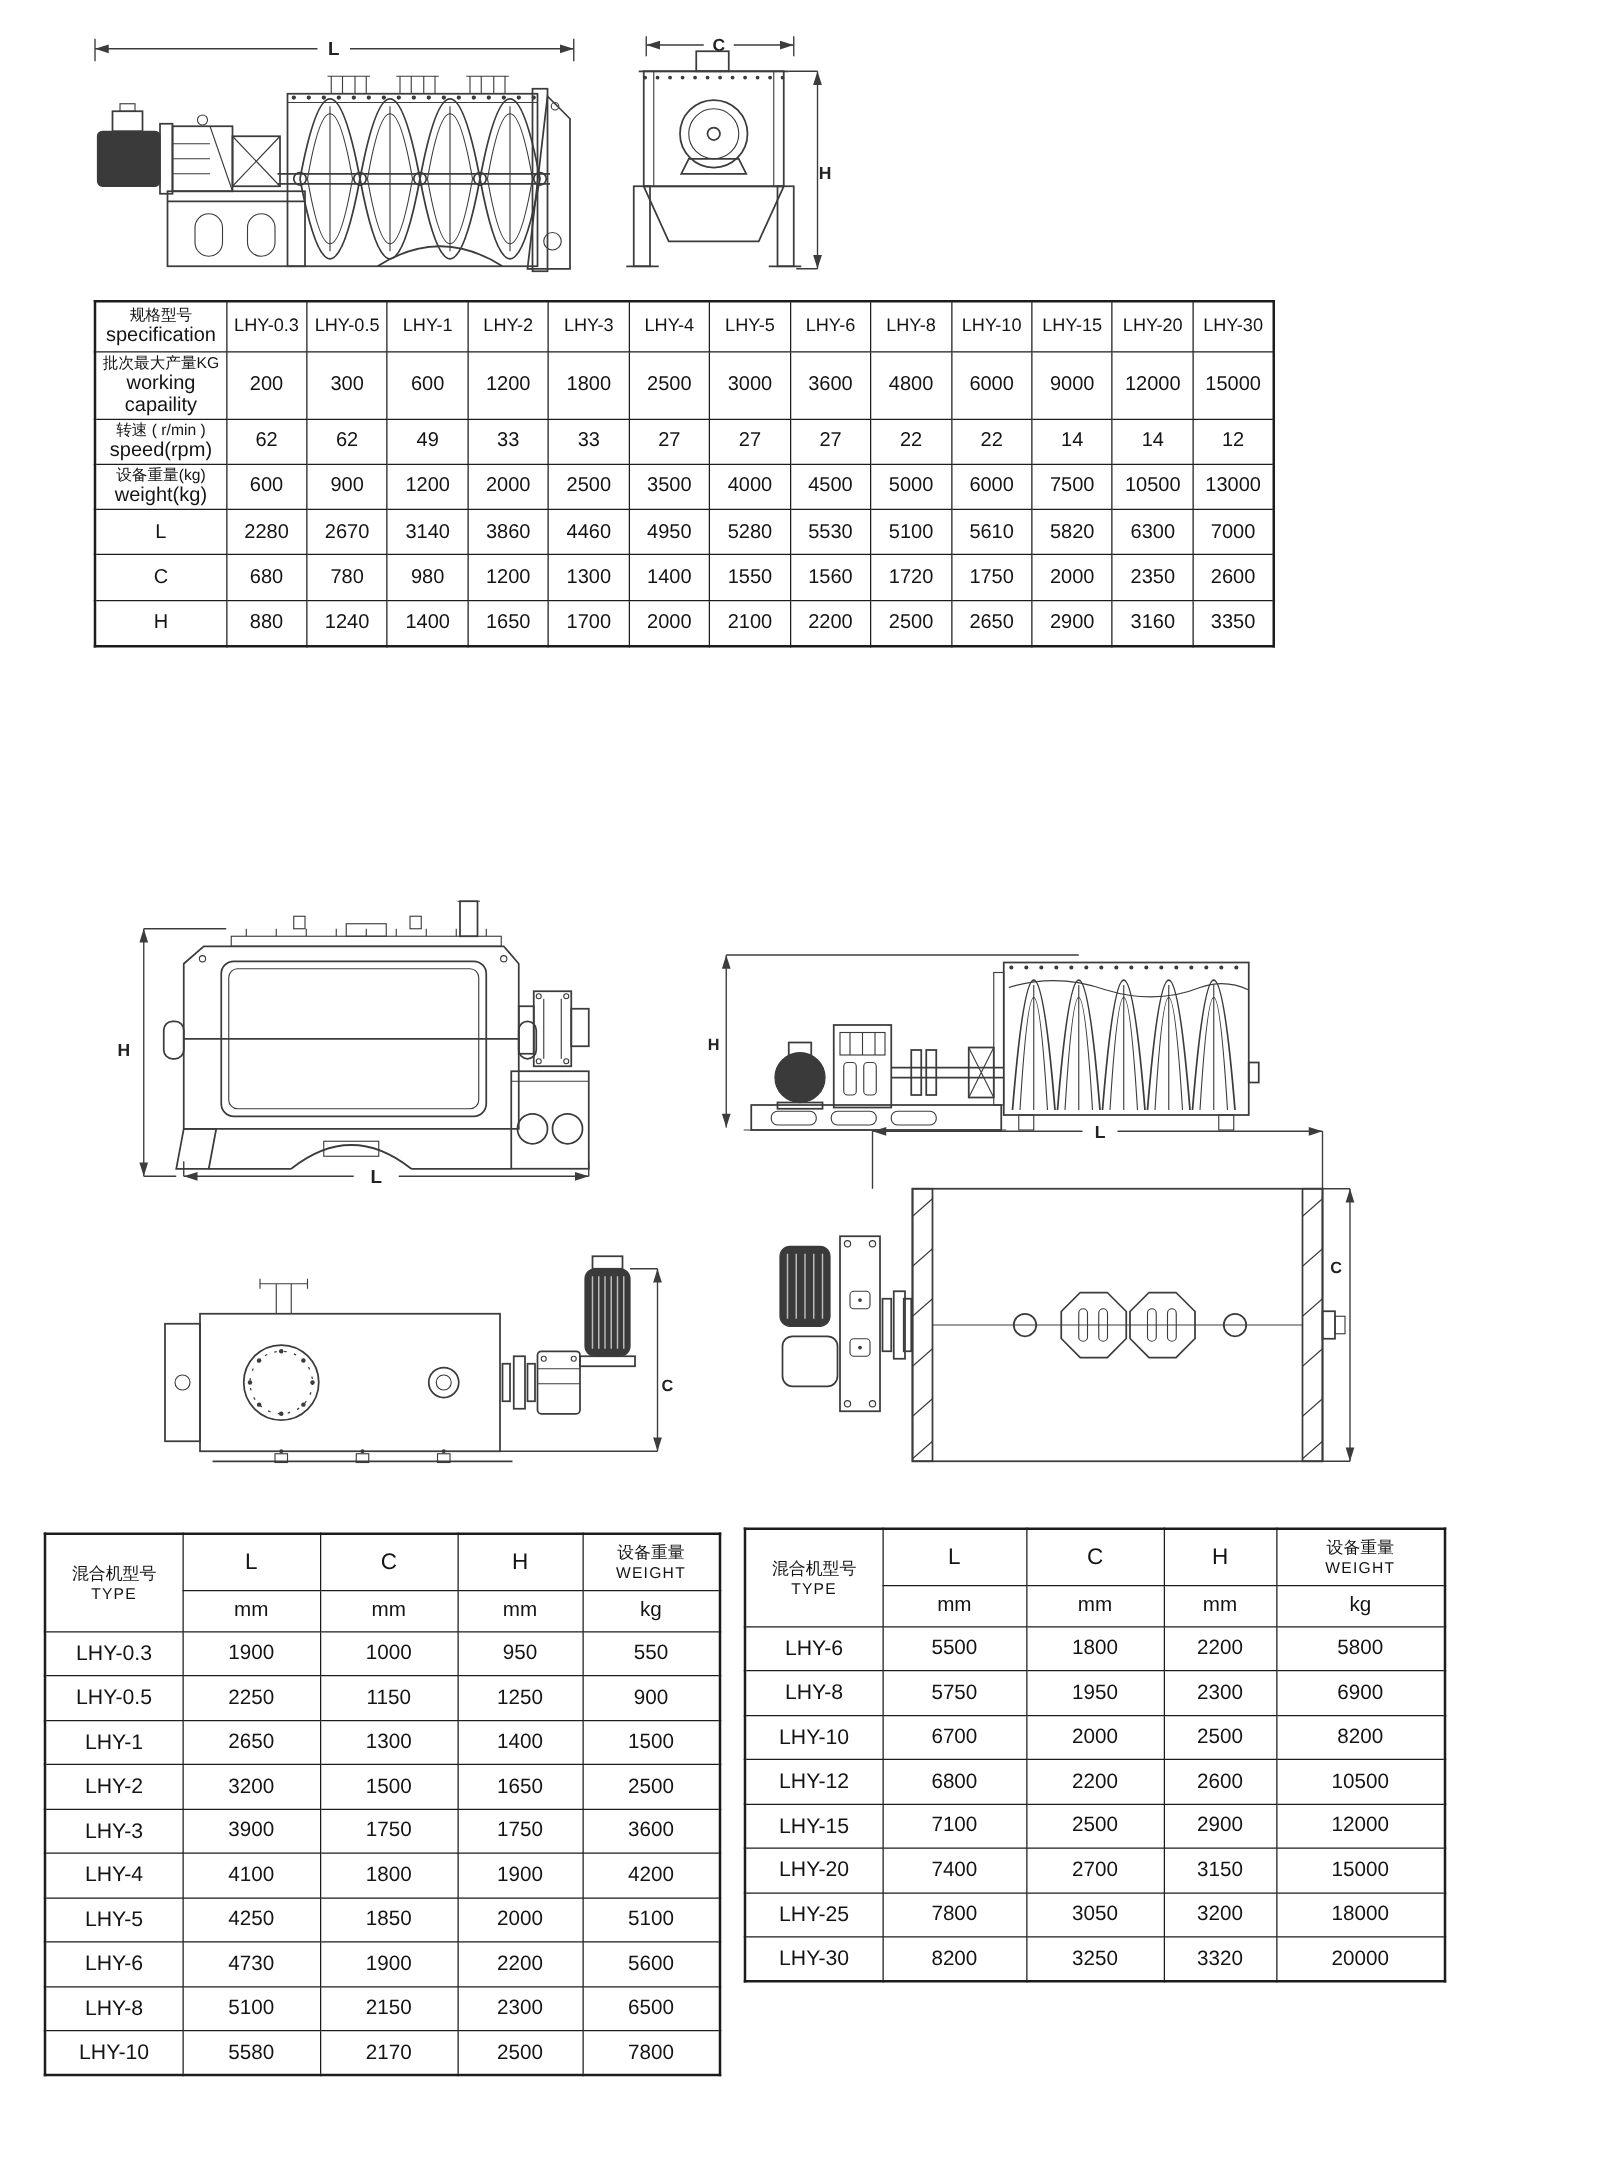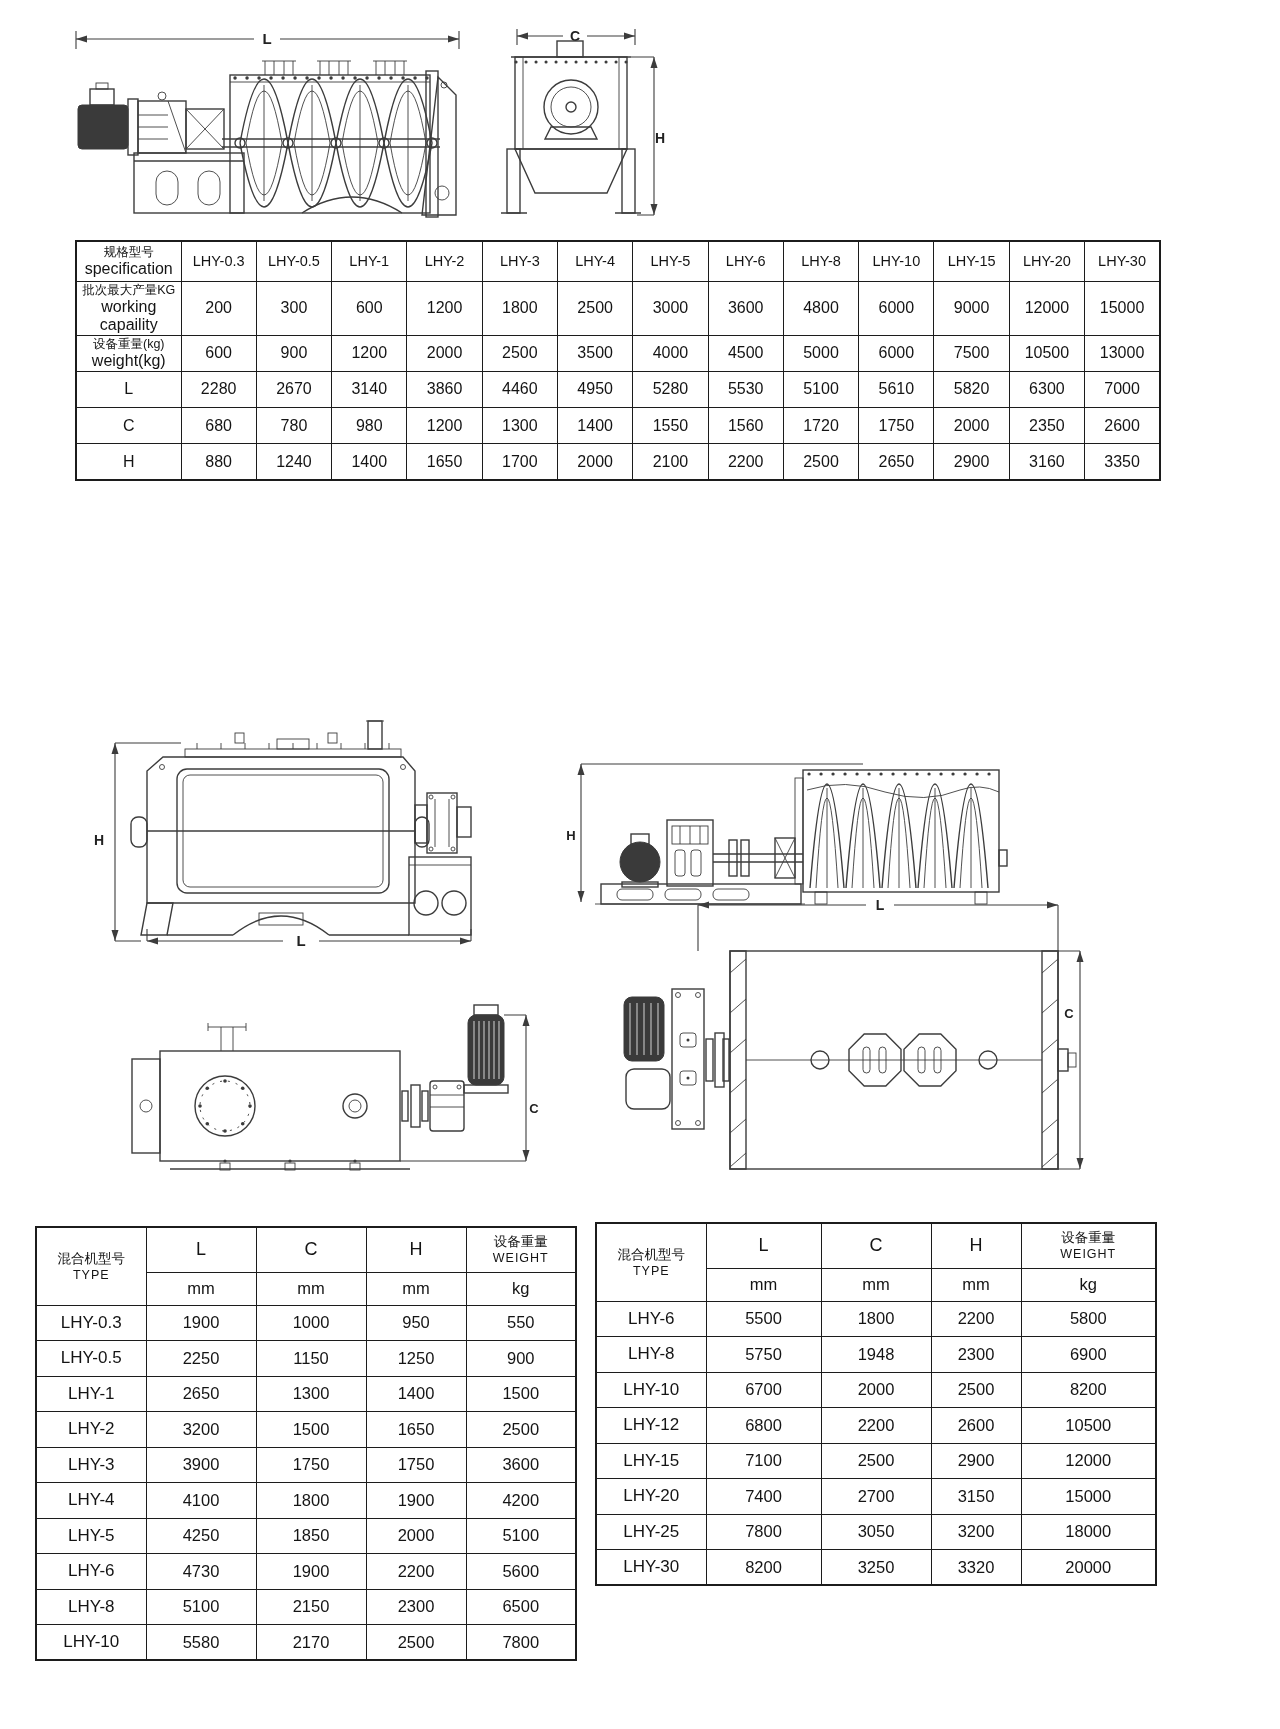--- a/index.html
+++ b/index.html
@@ -1,21 +1,21 @@
 <!DOCTYPE html>
 <html><head>
 <meta charset="utf-8">
 <style>
   *{box-sizing:border-box}
   html,body{margin:0;padding:0}
   body{width:1280px;height:1729px;position:relative;background:#fff;
        font-family:"Liberation Sans",sans-serif;color:#141414}
   .abs{position:absolute}
   table{border-collapse:collapse;table-layout:fixed;background:#fff}
-  .spec{border:2.5px solid #1c1c1c;width:1086px}
+  .spec{border:2.5px solid #1c1c1c;width:945px}
   .spec th,.spec td{border:1.6px solid #1c1c1c;padding:0;text-align:center;
        vertical-align:middle;font-weight:normal}
   .spec tr{height:36.3px}
   .spec tr.head{height:40px}
   .val{font-size:16px}
   .model{font-size:14.5px}
   .cn{font-size:12.5px;line-height:1.3}
   .en{font-size:16px;line-height:1.15}
   .dimletter{font-size:16px}
   .dimt{border:2.5px solid #1c1c1c}
@@ -182,20 +182,39 @@
             <td class="val">3000</td>
             <td class="val">3600</td>
             <td class="val">4800</td>
             <td class="val">6000</td>
             <td class="val">9000</td>
             <td class="val">12000</td>
             <td class="val">15000</td>
           </tr>
           <tr>
             <th>
+              <div class="cn">转速 ( r/min )</div>
+              <div class="en">speed(rpm)</div>
+            </th>
+            <td class="val">62</td>
+            <td class="val">62</td>
+            <td class="val">49</td>
+            <td class="val">33</td>
+            <td class="val">33</td>
+            <td class="val">27</td>
+            <td class="val">27</td>
+            <td class="val">27</td>
+            <td class="val">22</td>
+            <td class="val">22</td>
+            <td class="val">14</td>
+            <td class="val">14</td>
+            <td class="val">12</td>
+          </tr>
+          <tr>
+            <th>
               <div class="cn">设备重量(kg)</div>
               <div class="en">weight(kg)</div>
             </th>
             <td class="val">600</td>
             <td class="val">900</td>
             <td class="val">1200</td>
             <td class="val">2000</td>
             <td class="val">2500</td>
             <td class="val">3500</td>
             <td class="val">4000</td>
@@ -622,21 +641,21 @@
           <tr>
             <th class="model2">LHY-6</th>
             <td class="val">5500</td>
             <td class="val">1800</td>
             <td class="val">2200</td>
             <td class="val">5800</td>
           </tr>
           <tr>
             <th class="model2">LHY-8</th>
             <td class="val">5750</td>
-            <td class="val">1948</td>
+            <td class="val">1950</td>
             <td class="val">2300</td>
             <td class="val">6900</td>
           </tr>
           <tr>
             <th class="model2">LHY-10</th>
             <td class="val">6700</td>
             <td class="val">2000</td>
             <td class="val">2500</td>
             <td class="val">8200</td>
           </tr>

